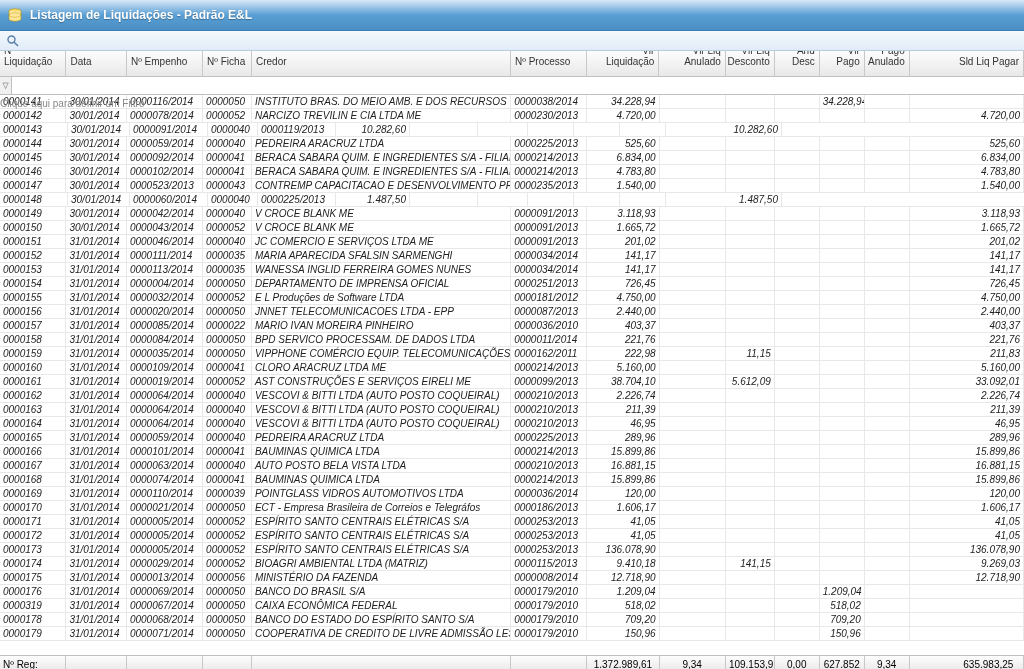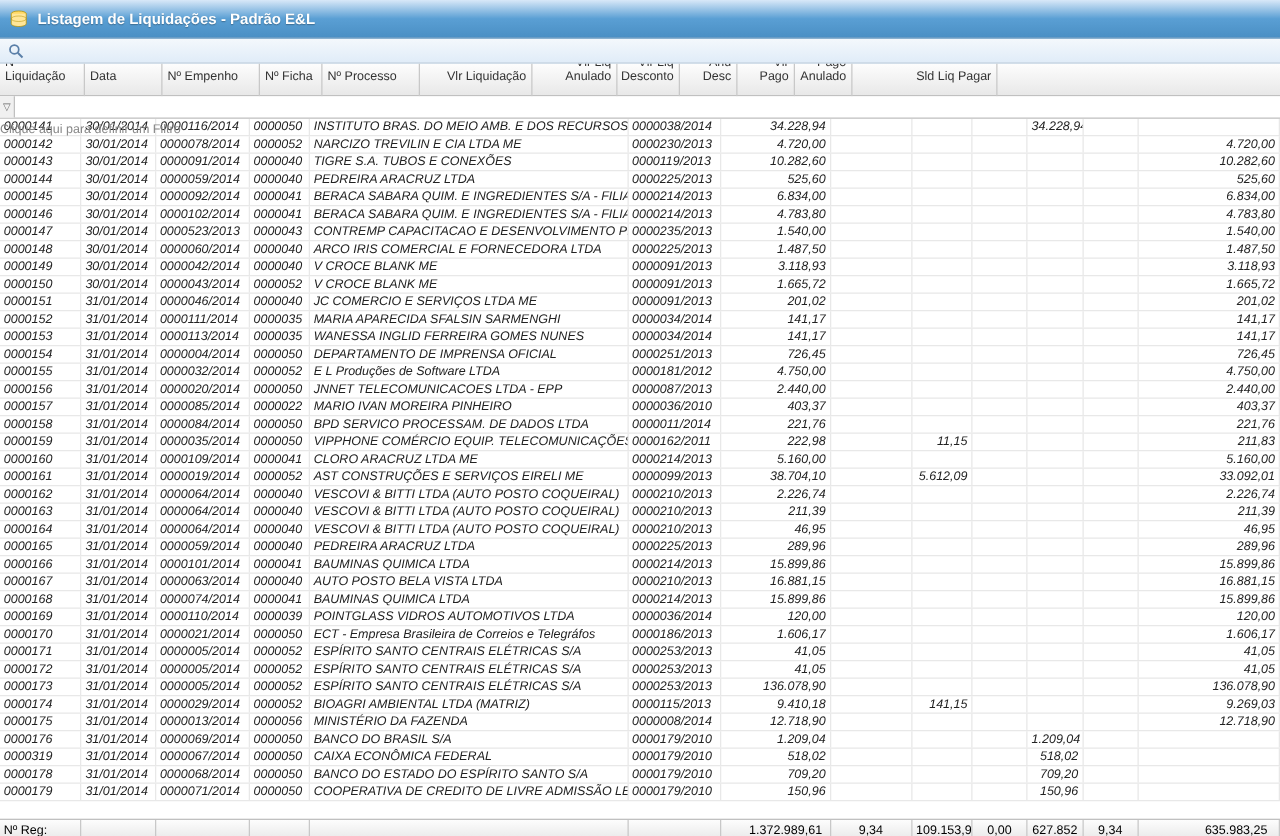--- a/index.html
+++ b/index.html
@@ -116,21 +116,21 @@
   .footer .fcell.right { text-align: center; }
   .footer .label { font-weight: normal; }
   
   
   .c0  { width: 68px; }
   .c1  { width: 62px; }
   .c2  { width: 78px; }
   .c3  { width: 50px; }
   .c4  { width: 266px; }
   .c5  { width: 78px; }
-  .c6  { width: 74px; margin-left: 16px; }
+  .c6  { width: 74px; }
   .c7  { width: 68px; }
   .c8  { width: 50px; }
   .c9  { width: 46px; }
   .c10 { width: 46px; }
   .c11 { width: 46px; }
   .c12 { width: 72px; margin-left: 44px; }
 </style>
 </head>
 <body>
 
@@ -154,20 +154,21 @@
   </span>
 </div>
 
 <div class="grid">
 
   <div class="headers" id="hdr-row">
       <div class="hcell c0">Nº Liquidação</div>
       <div class="hcell c1">Data</div>
       <div class="hcell c2">Nº Empenho</div>
       <div class="hcell c3">Nº Ficha</div>
+      <div class="hcell c4">Credor</div>
       <div class="hcell c5">Nº Processo</div>
       <div class="hcell c6 right">Vlr Liquidação</div>
       <div class="hcell c7 right">Vlr Liq Anulado</div>
       <div class="hcell c8 right">Vlr Liq Desconto</div>
       <div class="hcell c9 right">Vlr Liq Anu Desc</div>
       <div class="hcell c10 right">Vlr Pago</div>
       <div class="hcell c11 right">Vlr Pago Anulado</div>
       <div class="hcell c12 right">Sld Liq Pagar</div>
     </div>
 
@@ -207,21 +208,20 @@
         <div class="cell c9 right"></div>
         <div class="cell c10 right"></div>
         <div class="cell c11 right"></div>
         <div class="cell c12 right">4.720,00</div>
       </div>
       <div class="row">
         <div class="cell c0">0000143</div>
         <div class="cell c1">30/01/2014</div>
         <div class="cell c2">0000091/2014</div>
         <div class="cell c3">0000040</div>
-        <div class="cell c4">TIGRE S.A. TUBOS E CONEXÕES</div>
         <div class="cell c5">0000119/2013</div>
         <div class="cell c6 right">10.282,60</div>
         <div class="cell c7 right"></div>
         <div class="cell c8 right"></div>
         <div class="cell c9 right"></div>
         <div class="cell c10 right"></div>
         <div class="cell c11 right"></div>
         <div class="cell c12 right">10.282,60</div>
       </div>
       <div class="row">
@@ -282,21 +282,20 @@
         <div class="cell c9 right"></div>
         <div class="cell c10 right"></div>
         <div class="cell c11 right"></div>
         <div class="cell c12 right">1.540,00</div>
       </div>
       <div class="row">
         <div class="cell c0">0000148</div>
         <div class="cell c1">30/01/2014</div>
         <div class="cell c2">0000060/2014</div>
         <div class="cell c3">0000040</div>
-        <div class="cell c4">ARCO IRIS COMERCIAL E FORNECEDORA LTDA</div>
         <div class="cell c5">0000225/2013</div>
         <div class="cell c6 right">1.487,50</div>
         <div class="cell c7 right"></div>
         <div class="cell c8 right"></div>
         <div class="cell c9 right"></div>
         <div class="cell c10 right"></div>
         <div class="cell c11 right"></div>
         <div class="cell c12 right">1.487,50</div>
       </div>
       <div class="row">

